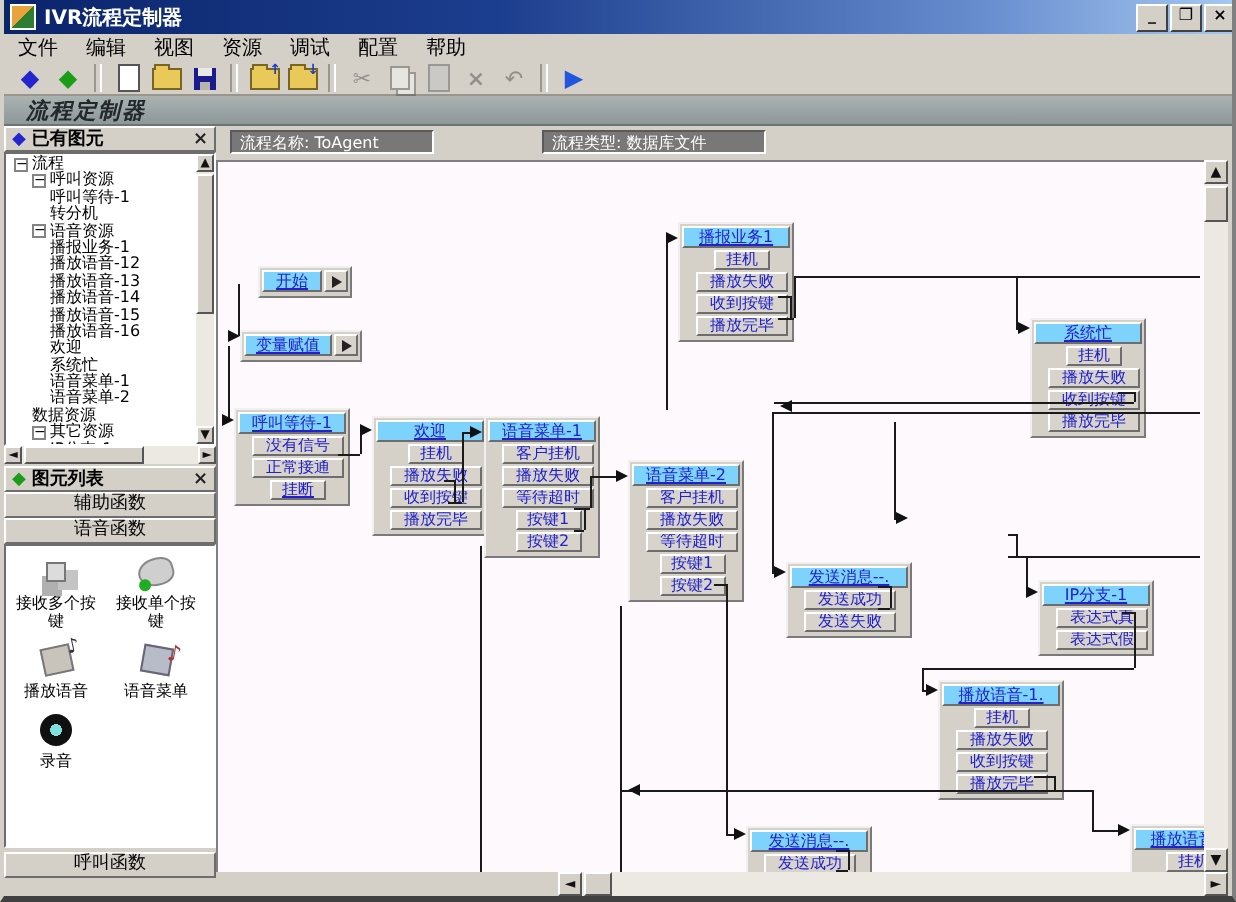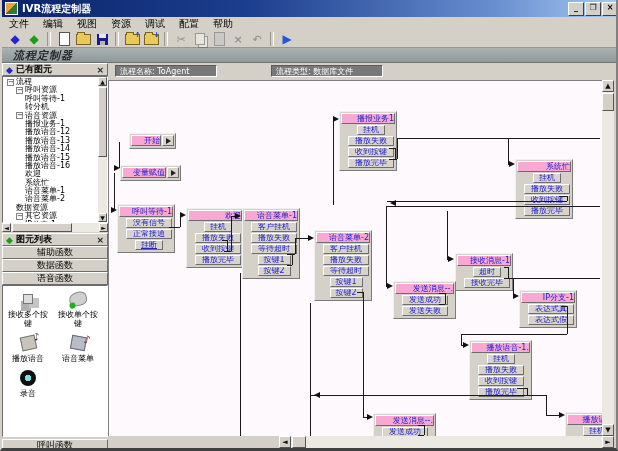--- a/index.html
+++ b/index.html
@@ -80,22 +80,22 @@
   .ic-horn{width:0;height:0;border-top:7px solid transparent;border-bottom:7px solid transparent;border-right:14px solid #2ab8c8;transform:rotate(18deg);position:relative;}
   .ic-horn::after{content:"";position:absolute;left:2px;top:5px;width:12px;height:4px;background:#888;}
   
   .fstrip{position:absolute;left:106px;top:63px;width:512px;height:17px;background:#d4d0c8;}
   .flabel{position:absolute;top:2px;height:12px;background:#787878;color:#fff;font-size:8px;
     line-height:12px;padding:0 4px;border:1px solid;border-color:#5a5a5a #fff #fff #5a5a5a;box-sizing:border-box;}
   
   #canvas{position:absolute;left:106px;top:80px;width:494px;height:356px;background:#fdf9fc;
     border-left:1px solid #808080;border-top:1px solid #808080;overflow:hidden;}
   .node{position:absolute;background:#d5d1c9;border:1px solid;border-color:#f0f0f0 #7a7a7a #7a7a7a #f0f0f0;padding:1px 1px 2px 1px;box-sizing:border-box;}
-  .ntitle{height:11px;background:#f9a8d4;border:1px solid;border-color:#fff #6d6d6d #6d6d6d #fff;
-    color:#2121cd;font-size:8px;line-height:9px;text-align:right;box-sizing:border-box;white-space:nowrap;overflow:hidden;}
+  .ntitle{height:11px;background:#7dd3fc;border:1px solid;border-color:#fff #6d6d6d #6d6d6d #fff;
+    color:#2121cd;font-size:8px;line-height:9px;text-align:center;box-sizing:border-box;white-space:nowrap;overflow:hidden;text-decoration:underline;}
   .nrow{height:10px;margin-top:1px;background:#d8d4cc;border:1px solid;border-color:#fff #6d6d6d #6d6d6d #fff;
     color:#2121cd;font-size:8px;line-height:8px;text-align:center;box-sizing:border-box;white-space:nowrap;overflow:hidden;}
   .nwrap{display:flex;}
   .nbtn{width:12px;height:11px;margin-left:1px;background:#d8d4cc;border:1px solid;border-color:#fff #6d6d6d #6d6d6d #fff;
     box-sizing:border-box;display:flex;align-items:center;justify-content:center;}
   .nbtn::after{content:"";width:0;height:0;border:3px solid transparent;border-left:5px solid #222;margin-left:3px;}
   .ln{position:absolute;background:#1a1a1a;}
   .arr{position:absolute;width:0;height:0;border:3px solid transparent;}
   .arr.r{border-left:6px solid #111;}
   .arr.l{border-right:6px solid #111;}
@@ -262,21 +262,20 @@
       <span class="sbtn" style="left:0;top:0">◄</span>
       <span class="sthumb" style="left:10px;top:0;width:60px;height:9px"></span>
       <span class="sbtn" style="right:0;top:0">►</span>
     </div>
     <div class="phead" style="margin-top:1px">
       <span class="dia" style="color:#1a9e1a">◆</span>
       <span>图元列表</span>
       <span class="xb">×</span>
     </div>
     <div class="gbar">辅助函数</div>
-    <div class="gbar">数据函数</div>
     <div class="gbar">语音函数</div>
     <div class="palette">
       <div class="palgrid" id="palgrid">
           <div class="palitem">
             <div class="palicon">
               <span class="ic-dice"></span>
             </div>
             <div class="pallabel">接收多个按键</div>
           </div>
           <div class="palitem">
@@ -373,27 +372,20 @@
         <div class="nrow" style="width: 46px; margin-left: 7px;">播放完毕</div>
       </div>
       <div class="node" style="left: 406px; top: 78px; width: 58px;">
         <div class="nwrap">
           <div class="ntitle" style="width: 54px;">系统忙</div>
         </div>
         <div class="nrow" style="width: 28px; margin-left: 16px;">挂机</div>
         <div class="nrow" style="width: 46px; margin-left: 7px;">播放失败</div>
         <div class="nrow" style="width: 46px; margin-left: 7px;">收到按键</div>
         <div class="nrow" style="width: 46px; margin-left: 7px;">播放完毕</div>
-      </div>
-      <div class="node" style="left: 346px; top: 172px; width: 58px;">
-        <div class="nwrap">
-          <div class="ntitle" style="width: 54px;">接收消息-1</div>
-        </div>
-        <div class="nrow" style="width: 28px; margin-left: 16px;">超时</div>
-        <div class="nrow" style="width: 46px; margin-left: 7px;">接收完毕</div>
       </div>
       <div class="node" style="left: 410px; top: 209px; width: 58px;">
         <div class="nwrap">
           <div class="ntitle" style="width: 54px;">IP分支-1</div>
         </div>
         <div class="nrow" style="width: 46px; margin-left: 7px;">表达式真</div>
         <div class="nrow" style="width: 46px; margin-left: 7px;">表达式假</div>
       </div>
       <div class="node" style="left: 284px; top: 200px; width: 63px;">
         <div class="nwrap">

